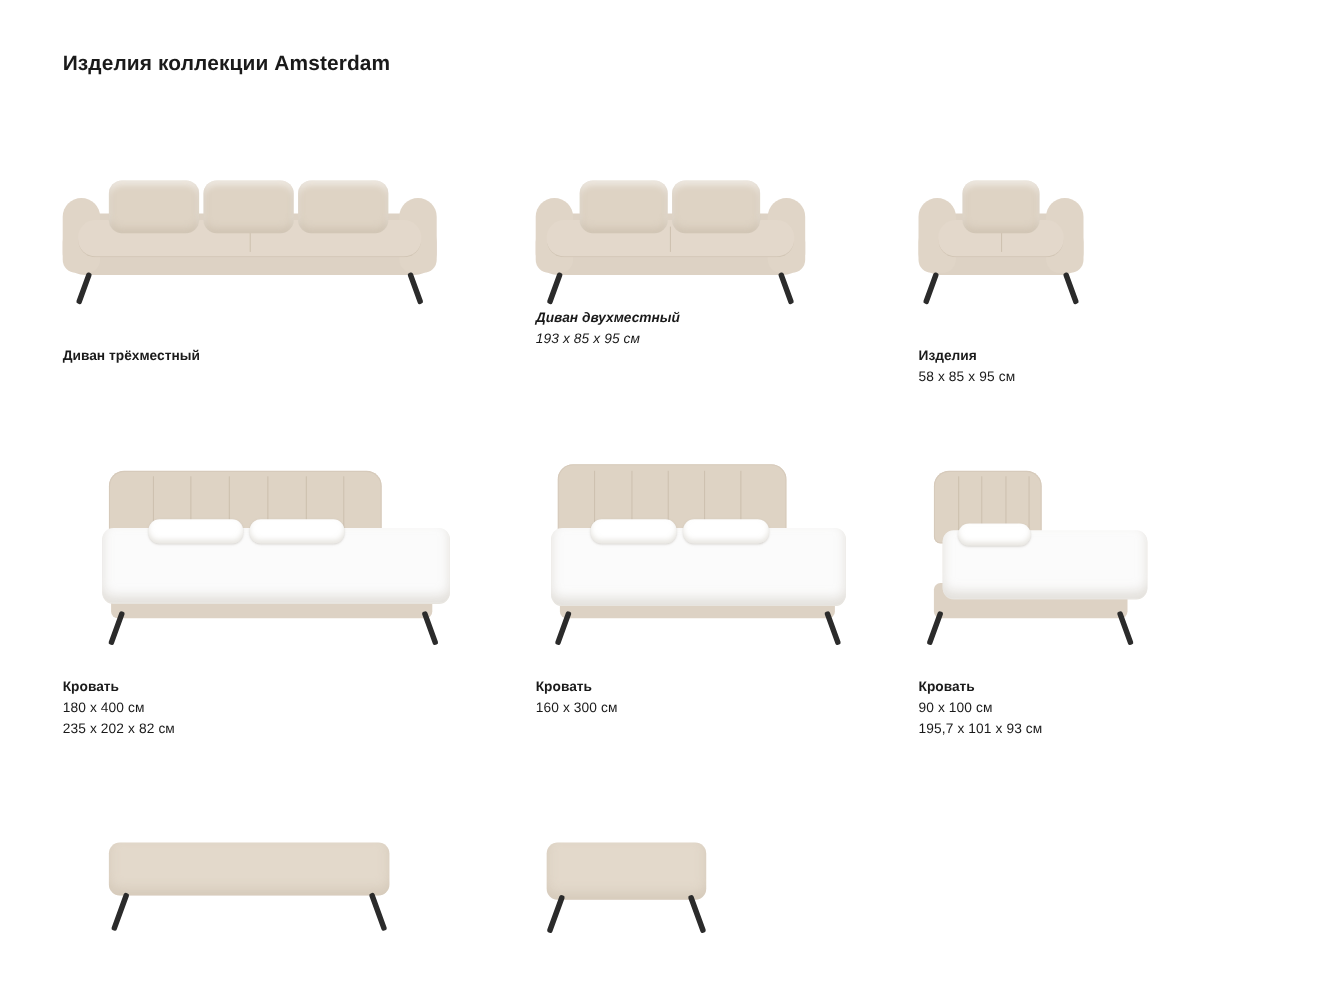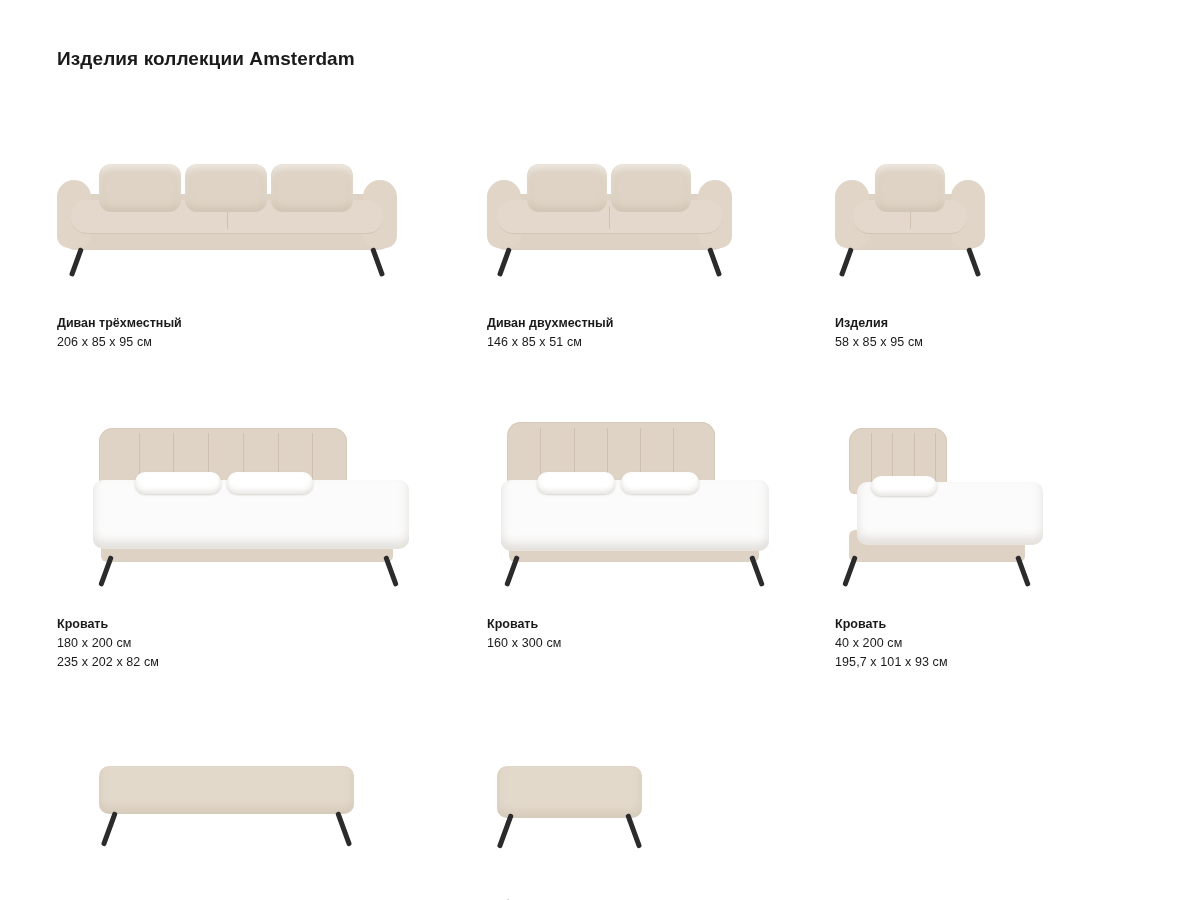--- a/index.html
+++ b/index.html
@@ -159,40 +159,39 @@
             <div class="sofa-seat"></div>
             <div class="back-cushion" style="left:42px;width:82px;"></div>
             <div class="back-cushion" style="left:128px;width:82px;"></div>
             <div class="back-cushion" style="left:214px;width:82px;"></div>
             <div class="leg l" style="left:22px;"></div>
             <div class="leg r" style="right:22px;"></div>
           </div>
         </div>
         <div class="caption" style="margin-top:34px;">
           <div class="name">Диван трёхместный</div>
-          <div class="dims">206 x 85 x 95 см</div>
         </div>
       </div>
 
       <div class="cell" style="width:348px;">
         <div class="figure" style="height:160px;">
           <div class="art sofa-wrap" style="position:absolute; left:0; top:18px; width:245px; height:140px;">
             <div class="sofa-body"></div>
             <div class="arm left"></div>
             <div class="arm right"></div>
             <div class="sofa-seat"></div>
             <div class="back-cushion" style="left:40px;width:80px;"></div>
             <div class="back-cushion" style="left:124px;width:80px;"></div>
             <div class="leg l" style="left:20px;"></div>
             <div class="leg r" style="right:20px;"></div>
           </div>
         </div>
-        <div class="caption" style="margin-top:34px;">
+        <div class="caption" style="font-style:italic;">
           <div class="name">Диван двухместный</div>
-          <div class="dims">146 x 85 x 51 см</div>
+          <div class="dims">193 x 85 x 95 см</div>
         </div>
       </div>
 
       <div class="cell" style="width:300px;">
         <div class="figure" style="height:160px;">
           <div class="art sofa-wrap" style="position:absolute; left:0; top:18px; width:150px; height:140px;">
             <div class="sofa-body"></div>
             <div class="arm left"></div>
             <div class="arm right"></div>
             <div class="sofa-seat" style="left:12%;width:76%;"></div>
@@ -224,21 +223,21 @@
             <div class="bedbase" style="left:14px; top:122px; width:292px; height:30px;"></div>
             <div class="mattress" style="left:6px; top:70px; width:316px; height:68px;"></div>
             <div class="pillow" style="left:48px; top:62px; width:86px; height:22px;"></div>
             <div class="pillow" style="left:140px; top:62px; width:86px; height:22px;"></div>
             <div class="leg l" style="left:22px; top:146px; height:32px;"></div>
             <div class="leg r" style="left:296px; top:146px; height:32px;"></div>
           </div>
         </div>
         <div class="caption" style="margin-top:5px;">
           <div class="name">Кровать</div>
-          <div class="dims">180 x 200 см</div>
+          <div class="dims">180 x 400 см</div>
           <div class="dims">235 x 202 x 82 см</div>
         </div>
       </div>
 
       <div class="cell" style="width:348px;">
         <div class="figure" style="height:200px;">
           <div class="art bed-wrap" style="position:absolute; left:10px; top:0; width:300px; height:195px;">
             <div class="headboard" style="left:10px; top:12px; width:208px; height:70px;">
               <div class="tuft" style="left:16%"></div>
                 <div class="tuft" style="left:32%"></div>
@@ -271,21 +270,21 @@
             </div>
             <div class="bedbase" style="left:14px; top:120px; width:176px; height:32px;"></div>
             <div class="mattress" style="left:22px; top:72px; width:186px; height:62px;"></div>
             <div class="pillow" style="left:36px; top:66px; width:66px; height:20px;"></div>
             <div class="leg l" style="left:18px; top:146px; height:32px;"></div>
             <div class="leg r" style="left:180px; top:146px; height:32px;"></div>
           </div>
         </div>
         <div class="caption" style="margin-top:5px;">
           <div class="name">Кровать</div>
-          <div class="dims">40 x 200 см</div>
+          <div class="dims">90 x 100 см</div>
           <div class="dims">195,7 x 101 x 93 см</div>
         </div>
       </div>
     </div>
 
     <div class="row" style="height:180px; margin-top:56px;">
 
       <div class="cell" style="width:430px;">
         <div class="figure" style="height:110px;">
           <div class="art" style="position:absolute; left:42px; top:0; width:255px; height:100px;">

